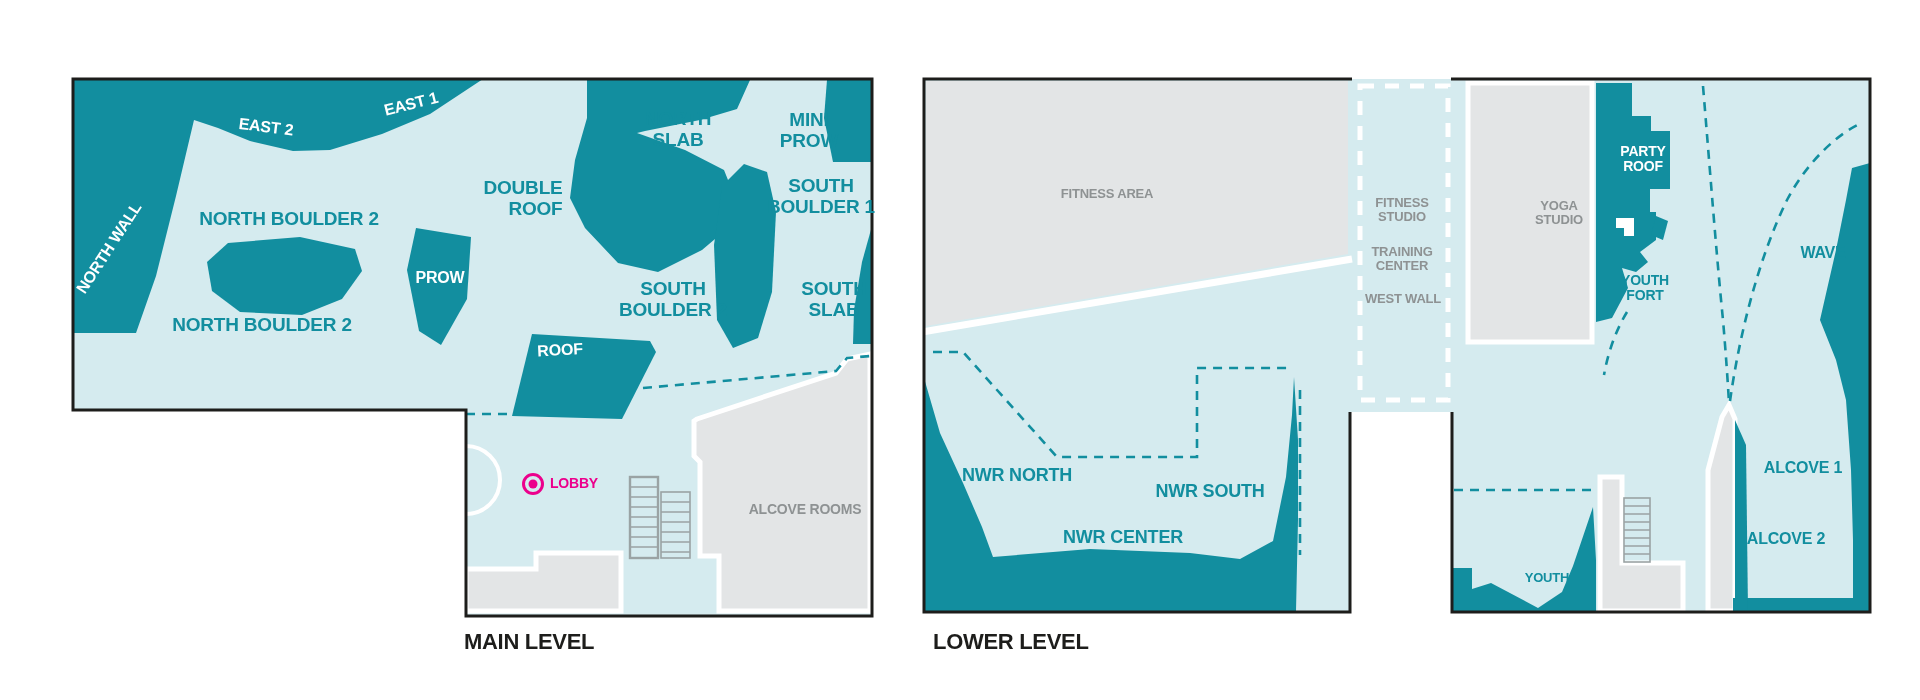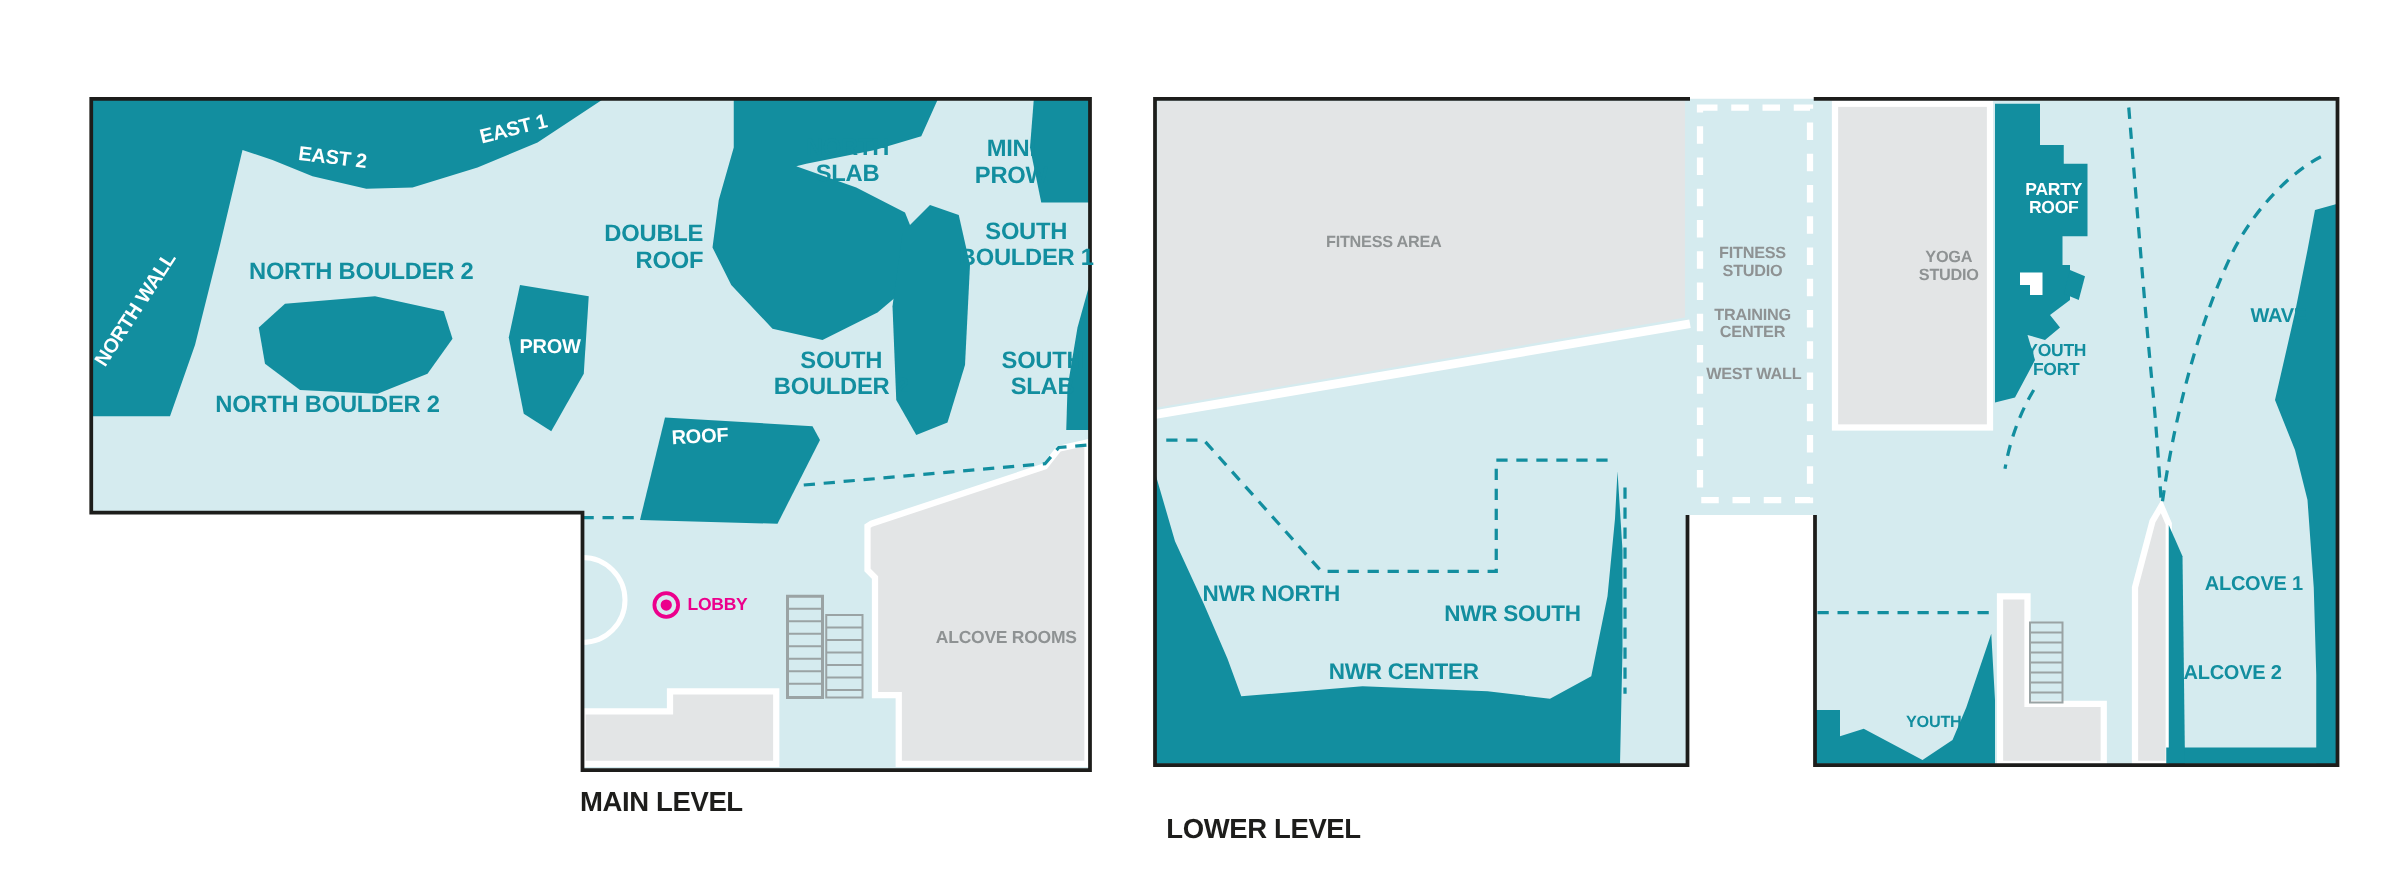--- a/index.html
+++ b/index.html
@@ -135,15 +135,15 @@
 ROOF</div>
   <div class="lbl t s14" style="left:1645px;top:288px;">YOUTH
 FORT</div>
   <div class="lbl t s16" style="left:1823px;top:253px;">WAVE</div>
   <div class="lbl t s16" style="left:1803px;top:468px;">ALCOVE 1</div>
   <div class="lbl t s16" style="left:1786px;top:539px;">ALCOVE 2</div>
   <div class="lbl t s18" style="left:1017px;top:476px;">NWR NORTH</div>
   <div class="lbl t s18" style="left:1210px;top:492px;">NWR SOUTH</div>
   <div class="lbl t s18" style="left:1123px;top:538px;">NWR CENTER</div>
   <div class="lbl t s13" style="left:1547px;top:578px;">YOUTH</div>
-  <div class="cap" style="left:933px;top:629px;margin-top:21px;">LOWER LEVEL</div>
+  <div class="cap" style="left:933px;top:629px;">LOWER LEVEL</div>
 
 </div>
 
 </body></html>

